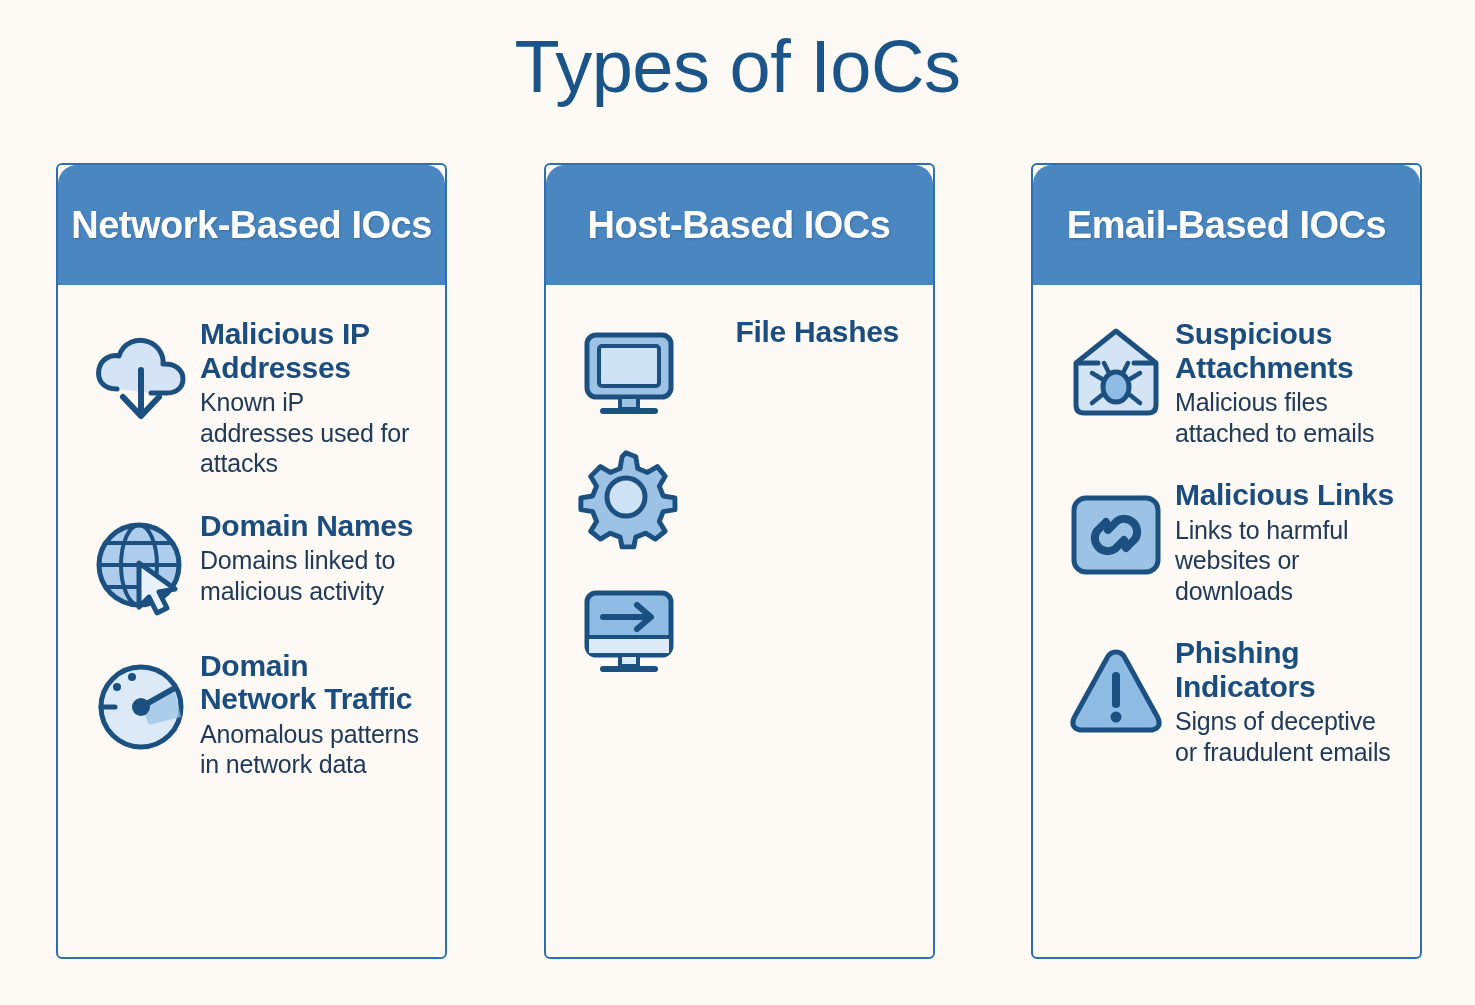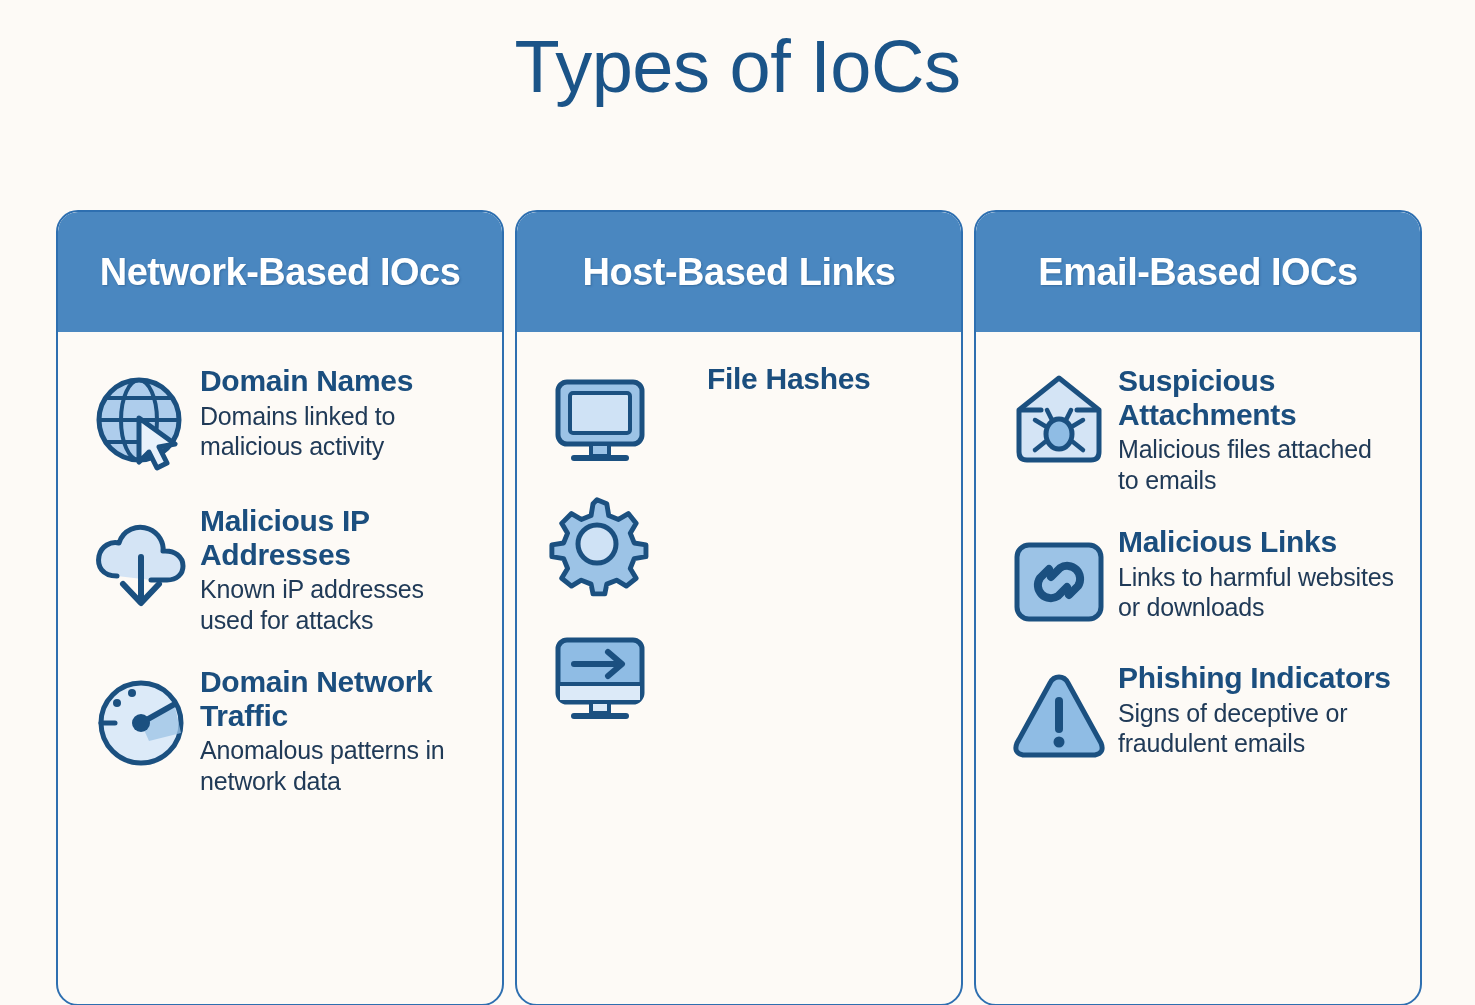--- a/index.html
+++ b/index.html
@@ -32,30 +32,29 @@
     position: absolute;
     top: 163px;
     left: 56px;
     width: 1366px;
     height: 796px;
     display: flex;
     justify-content: space-between;
   }
 
   .card {
-    width: 448px;
+    width: 391px;
     height: 796px;
     box-sizing: border-box;
     border: 2.5px solid #2E6FB0;
-    border-radius: 22px;
+    border-radius: 6px;
     background: #FDFAF6;
     display: flex;
     flex-direction: column;
     overflow: hidden;
-    margin-top: 47px;
   }
 
   .card-header {
     height: 120px;
     background: #4A87C0;
     border-top-left-radius: 19px;
     border-top-right-radius: 19px;
     display: flex;
     align-items: center;
     justify-content: center;
@@ -127,45 +126,45 @@
 
   <div class="card col-0">
     <div class="card-header">
       <span class="card-header-title">Network-Based IOcs</span>
     </div>
     <div class="card-body">
 
       <div class="item">
         <div class="item-icon">
           <svg width="104" height="104" viewBox="0 0 104 104">
+            <path d="M28 66 C13 66 8 56 10 46 C12 36 22 31 30 33 C34 20 48 14 60 19 C70 23 75 33 74 41 C86 40 94 47 94 56 C94 64 88 70 78 70 L62 70" fill="#D4E4F5" stroke="#1B5080" stroke-width="5" stroke-linecap="round" stroke-linejoin="round"></path>
+            <line x1="52" y1="47" x2="52" y2="88" stroke="#1B5080" stroke-width="6" stroke-linecap="round"></line>
+            <path d="M34 74 L52 93 L70 74" fill="none" stroke="#1B5080" stroke-width="6" stroke-linecap="round" stroke-linejoin="round"></path>
+          </svg>
+        </div>
+        <div class="item-text">
+          <div class="item-title">Malicious IP Addresses</div>
+          <div class="item-desc">Known iP addresses used for attacks</div>
+        </div>
+      </div>
+
+      <div class="item">
+        <div class="item-icon">
+          <svg width="104" height="104" viewBox="0 0 104 104">
             <circle cx="50" cy="50" r="40" fill="#AECDEC" stroke="#1B5080" stroke-width="5"></circle>
             <ellipse cx="50" cy="50" rx="18" ry="40" fill="none" stroke="#1B5080" stroke-width="4"></ellipse>
             <line x1="10" y1="50" x2="90" y2="50" stroke="#1B5080" stroke-width="4"></line>
             <line x1="17" y1="28" x2="83" y2="28" stroke="#1B5080" stroke-width="4"></line>
             <line x1="17" y1="72" x2="83" y2="72" stroke="#1B5080" stroke-width="4"></line>
             <path d="M50 48 L86 74 L70 77 L78 93 L68 98 L60 82 L50 92 Z" fill="#E8F1FB" stroke="#1B5080" stroke-width="5" stroke-linejoin="round"></path>
           </svg>
         </div>
         <div class="item-text">
           <div class="item-title">Domain Names</div>
           <div class="item-desc">Domains linked to malicious activity</div>
-        </div>
-      </div>
-
-      <div class="item">
-        <div class="item-icon">
-          <svg width="104" height="104" viewBox="0 0 104 104">
-            <path d="M28 66 C13 66 8 56 10 46 C12 36 22 31 30 33 C34 20 48 14 60 19 C70 23 75 33 74 41 C86 40 94 47 94 56 C94 64 88 70 78 70 L62 70" fill="#D4E4F5" stroke="#1B5080" stroke-width="5" stroke-linecap="round" stroke-linejoin="round"></path>
-            <line x1="52" y1="47" x2="52" y2="88" stroke="#1B5080" stroke-width="6" stroke-linecap="round"></line>
-            <path d="M34 74 L52 93 L70 74" fill="none" stroke="#1B5080" stroke-width="6" stroke-linecap="round" stroke-linejoin="round"></path>
-          </svg>
-        </div>
-        <div class="item-text">
-          <div class="item-title">Malicious IP Addresses</div>
-          <div class="item-desc">Known iP addresses used for attacks</div>
         </div>
       </div>
 
       <div class="item">
         <div class="item-icon">
           <svg width="104" height="104" viewBox="0 0 104 104">
             <circle cx="52" cy="52" r="40" fill="#DCEAF8" stroke="#1B5080" stroke-width="5"></circle>
             <path d="M52 52 L86 36 L92 62 L60 70 Z" fill="#9CC3E6" opacity="0.75"></path>
             <line x1="52" y1="52" x2="84" y2="34" stroke="#1B5080" stroke-width="6" stroke-linecap="round"></line>
             <circle cx="52" cy="52" r="9" fill="#1B5080"></circle>
@@ -178,21 +177,21 @@
           <div class="item-title">Domain Network Traffic</div>
           <div class="item-desc">Anomalous patterns in network data</div>
         </div>
       </div>
 
     </div>
   </div>
 
   <div class="card col-1">
     <div class="card-header">
-      <span class="card-header-title">Host-Based Links</span>
+      <span class="card-header-title">Host-Based IOCs</span>
     </div>
     <div class="card-body">
 
       <div class="item">
         <div class="item-icon">
           <svg width="100" height="100" viewBox="0 0 100 100">
             <rect x="8" y="14" width="84" height="62" rx="9" fill="#9CC3E6" stroke="#1B5080" stroke-width="5"></rect>
             <rect x="20" y="25" width="60" height="40" rx="3" fill="#CFE2F5" stroke="#1B5080" stroke-width="4"></rect>
             <rect x="41" y="76" width="18" height="12" fill="#9CC3E6" stroke="#1B5080" stroke-width="4"></rect>
             <line x1="24" y1="90" x2="76" y2="90" stroke="#1B5080" stroke-width="6" stroke-linecap="round"></line>

